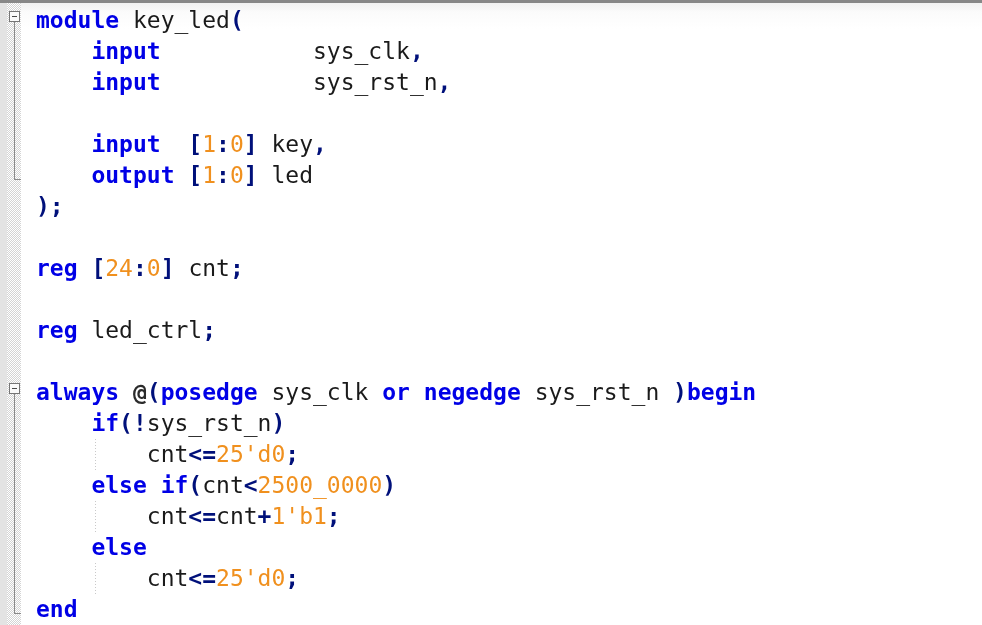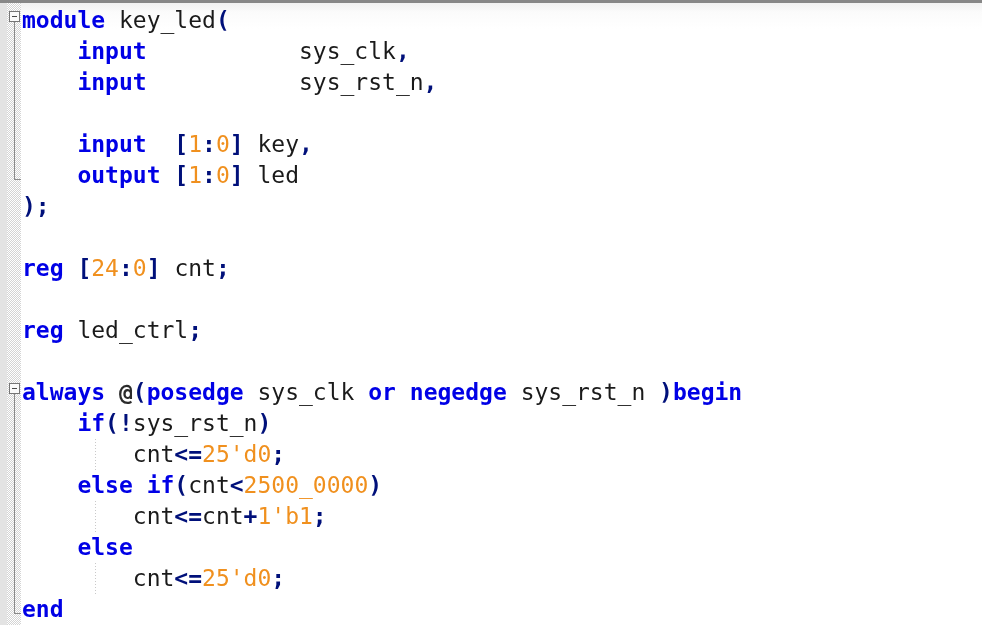--- a/index.html
+++ b/index.html
@@ -102,21 +102,21 @@
     height: 625px;
     z-index: 2;
     font-family: "DejaVu Sans Mono", "Liberation Mono", monospace;
     font-size: 23px;
     line-height: 31px;
     letter-spacing: 0px;
     white-space: pre;
   }
   .line {
     position: absolute;
-    left: 22px;
+    left: 36px;
     height: 31px;
     white-space: pre;
   }
 
   
   .indent-guide {
     position: absolute;
     width: 1px;
     z-index: 2;
     background-image: linear-gradient(to bottom, #c9c9c9 50%, rgba(255,255,255,0) 50%);

